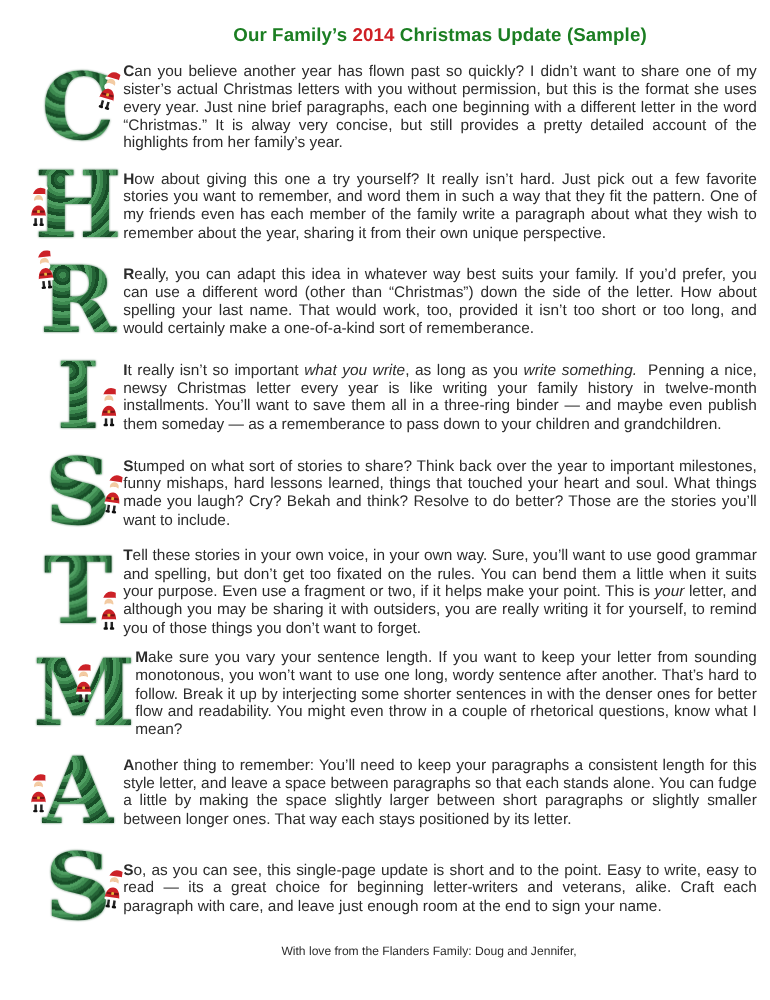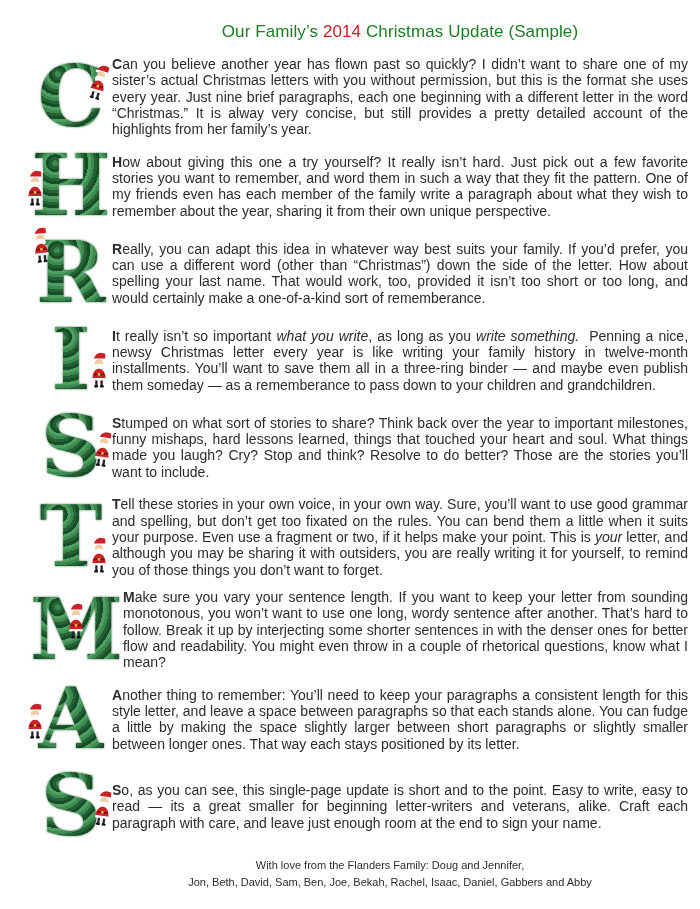--- a/index.html
+++ b/index.html
@@ -5,21 +5,21 @@
   html,body{margin:0;padding:0;background:#ffffff;}
   body{
     width:700px;height:909px;overflow:hidden;
     font-family:"Liberation Sans",sans-serif;
     color:#2c2c2c;
   }
   .page{box-sizing:border-box;width:700px;height:909px;padding:22px 12px 0 30px;}
   
   .title{
     margin:0 0 14px 82px;width:576px;text-align:center;
-    font-size:17px;font-weight:normal;letter-spacing:.1px;white-space:pre-wrap;
+    font-size:17px;font-weight:bold;letter-spacing:.1px;white-space:pre-wrap;
   }
   .title .green{color:#1b7e22;}
   .title .red{color:#cf2026;}
   
   .row{display:flex;align-items:center;margin-bottom:11px;}
   .letter-cell{flex:0 0 82px;position:relative;text-align:center;min-height:76px;
                display:flex;align-items:center;justify-content:center;}
   .garland{
     display:block;
     font-family:"DejaVu Serif",serif;font-weight:700;
@@ -128,21 +128,21 @@
     <p class="para"><b>I</b><span>t really isn’t so important </span><i>what you write</i><span>, as long as you </span><i>write something.</i><span>  Penning a nice, newsy Christmas letter every year is like writing your family history in twelve-month installments. You’ll want to save them all in a three-ring binder — and maybe even publish them someday — as a rememberance to pass down to your children and grandchildren.</span></p>
   </div>
 
   <div class="row">
     <div class="letter-cell" data-pos="right-middle">
         <span class="garland">S</span>
         <svg class="santa" viewBox="0 0 40 64">
           <use href="#santa"></use>
         </svg>
       </div>
-    <p class="para"><b>S</b><span>tumped on what sort of stories to share? Think back over the year to important milestones, funny mishaps, hard lessons learned, things that touched your heart and soul. What things made you laugh? Cry? Stop and think? Resolve to do better? Those are the stories you’ll want to include.</span></p>
+    <p class="para"><b>S</b><span>tumped on what sort of stories to share? Think back over the year to important milestones, funny mishaps, hard lessons learned, things that touched your heart and soul. What things made you laugh? Cry? Bekah and think? Resolve to do better? Those are the stories you’ll want to include.</span></p>
   </div>
 
   <div class="row">
     <div class="letter-cell" data-pos="bottom-right">
         <span class="garland">T</span>
         <svg class="santa" viewBox="0 0 40 64">
           <use href="#santa"></use>
         </svg>
       </div>
     <p class="para"><b>T</b><span>ell these stories in your own voice, in your own way. Sure, you’ll want to use good grammar and spelling, but don’t get too fixated on the rules. You can bend them a little when it suits your purpose. Even use a fragment or two, if it helps make your point. This is </span><i>your</i><span> letter, and although you may be sharing it with outsiders, you are really writing it for yourself, to remind you of those things you don’t want to forget.</span></p>
@@ -168,21 +168,20 @@
     <p class="para"><b>A</b><span>nother thing to remember: You’ll need to keep your paragraphs a consistent length for this style letter, and leave a space between paragraphs so that each stands alone. You can fudge a little by making the space slightly larger between short paragraphs or slightly smaller between longer ones. That way each stays positioned by its letter.</span></p>
   </div>
 
   <div class="row">
     <div class="letter-cell" data-pos="right-middle">
         <span class="garland">S</span>
         <svg class="santa" viewBox="0 0 40 64">
           <use href="#santa"></use>
         </svg>
       </div>
-    <p class="para"><b>S</b><span>o, as you can see, this single-page update is short and to the point. Easy to write, easy to read — its a great smaller for beginning letter-writers and veterans, alike. Craft each paragraph with care, and leave just enough room at the end to sign your name.</span></p>
+    <p class="para"><b>S</b><span>o, as you can see, this single-page update is short and to the point. Easy to write, easy to read — its a great choice for beginning letter-writers and veterans, alike. Craft each paragraph with care, and leave just enough room at the end to sign your name.</span></p>
   </div>
 
   <div class="closing">
     <div>With love from the Flanders Family: Doug and Jennifer,</div>
-    <div>Jon, Beth, David, Sam, Ben, Joe, Bekah, Rachel, Isaac, Daniel, Gabbers and Abby</div>
   </div>
 
 </div>
 
 </body></html>

